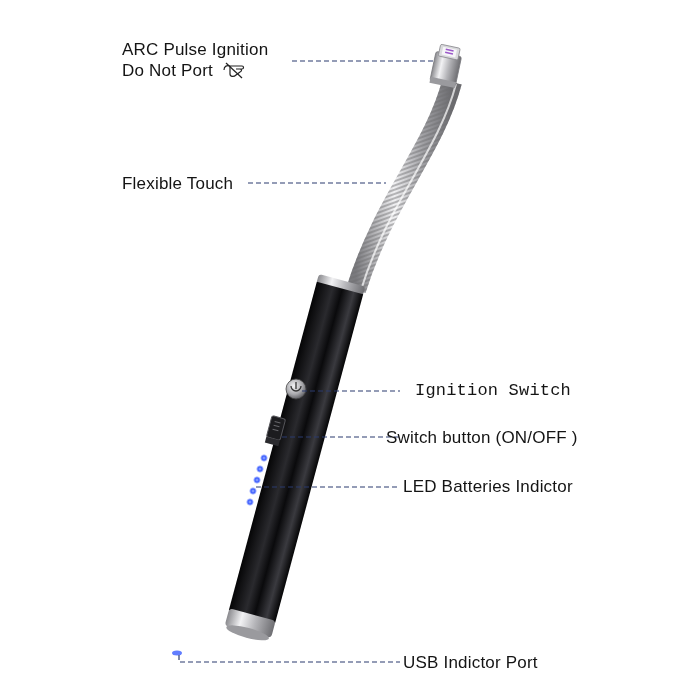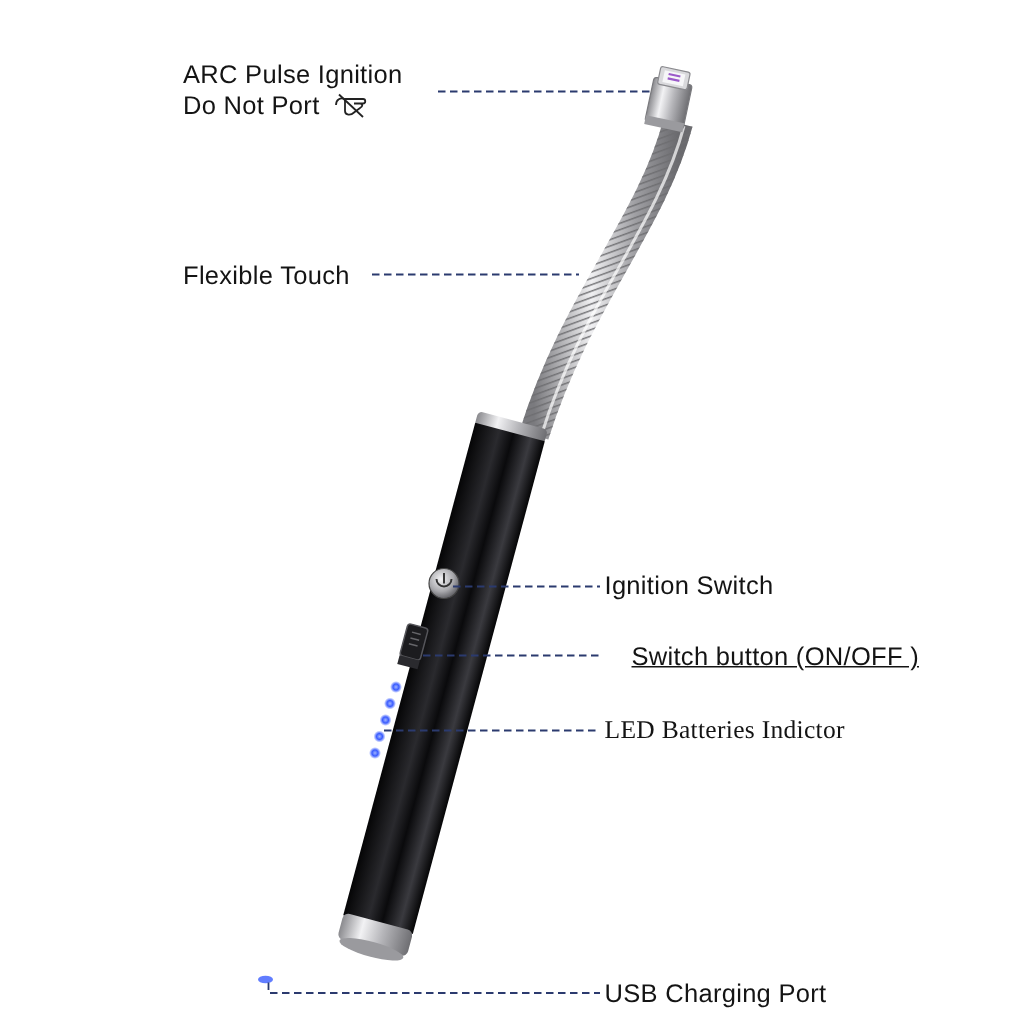--- a/index.html
+++ b/index.html
@@ -150,21 +150,21 @@
       <span>Do Not Port</span>
       <svg class="hand-icon" viewBox="0 0 26 20">
         <path d="M2 10 C2 6 5 5 8 6 L20 6 C22 6 22 9 20 9 L14 9 M8 6 L8 14 C8 17 12 17 14 15 L18 12 C20 11 20 9 18 9" stroke="#222" stroke-width="1.2" fill="none"></path>
         <line x1="4" y1="3" x2="20" y2="18" stroke="#222" stroke-width="1.2"></line>
       </svg>
     </div>
   </div>
 
   <div class="label" style="left:98px; top:173px;">Flexible Touch</div>
 
-  <div class="label" style="left:379px; top:380px;">Ignition Switch</div>
+  <div class="label" style="left:391px; top:380px;font-family:Liberation Mono, monospace;">Ignition Switch</div>
 
-  <div class="label" style="left:397px; top:427px;text-decoration:underline;">Switch button (ON/OFF )</div>
+  <div class="label" style="left:362px; top:427px;">Switch button (ON/OFF )</div>
 
-  <div class="label" style="left:379px; top:476px;font-family:Liberation Serif, serif;">LED Batteries Indictor</div>
+  <div class="label" style="left:379px; top:476px;">LED Batteries Indictor</div>
 
-  <div class="label" style="left:379px; top:652px;">USB Charging Port</div>
+  <div class="label" style="left:379px; top:652px;">USB Indictor Port</div>
 
 </div>
 
 </body></html>

